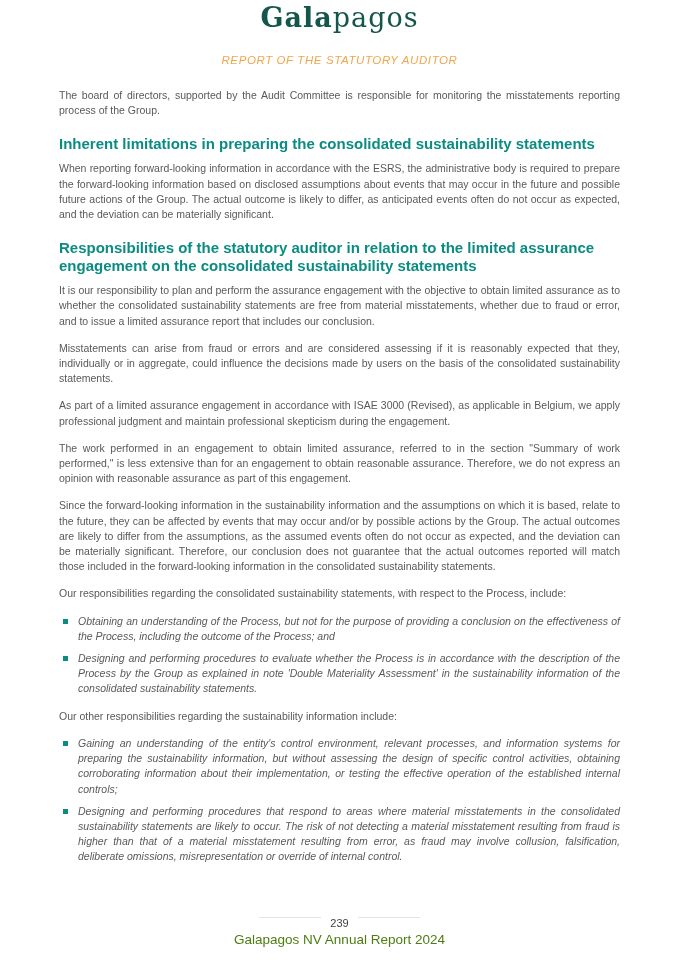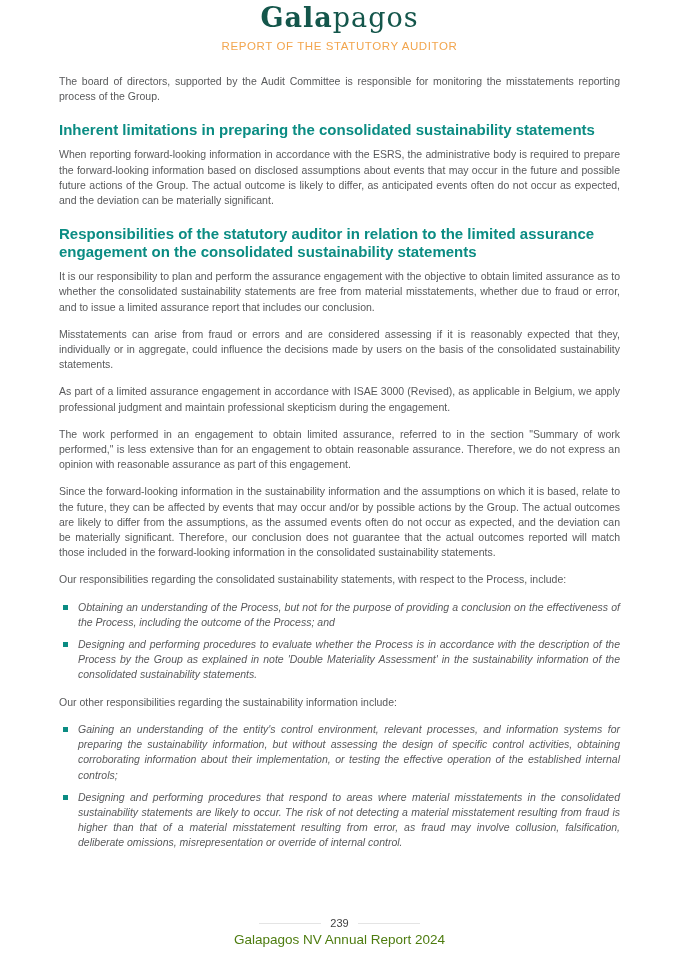--- a/index.html
+++ b/index.html
@@ -27,24 +27,25 @@
   .logo-accent {
     position: absolute;
     top: -9px;
     left: 4px;
     color: #F0941F;
     font-weight: 700;
     font-size: 22px;
     line-height: 22px;
   }
   .subtitle {
-    margin-top: 6px;
+    margin-top: 20px;
     font-size: 11.5px;
     color: #F2A54D;
     letter-spacing: 0.6px;
+    font-style: italic;
   }
 
   
   .content {
     padding: 0 59px;
     margin-top: 22px;
     color: #58595B;
     font-size: 10.5px;
     line-height: 15.2px;
     text-align: justify;
@@ -73,21 +74,20 @@
   
   .footer {
     position: absolute;
     bottom: 13px;
     left: 0;
     right: 0;
     text-align: center;
   }
   .page-num-row {
     display: flex;
-    align-items: center;
     justify-content: center;
     gap: 9px;
     font-size: 11px;
     color: #3F3F3F;
   }
   .rule { width: 62px; height: 1px; background: #E4E4E4; }
   .report-title {
     margin-top: 3px;
     font-size: 13.5px;
     color: #4d7c0f;

